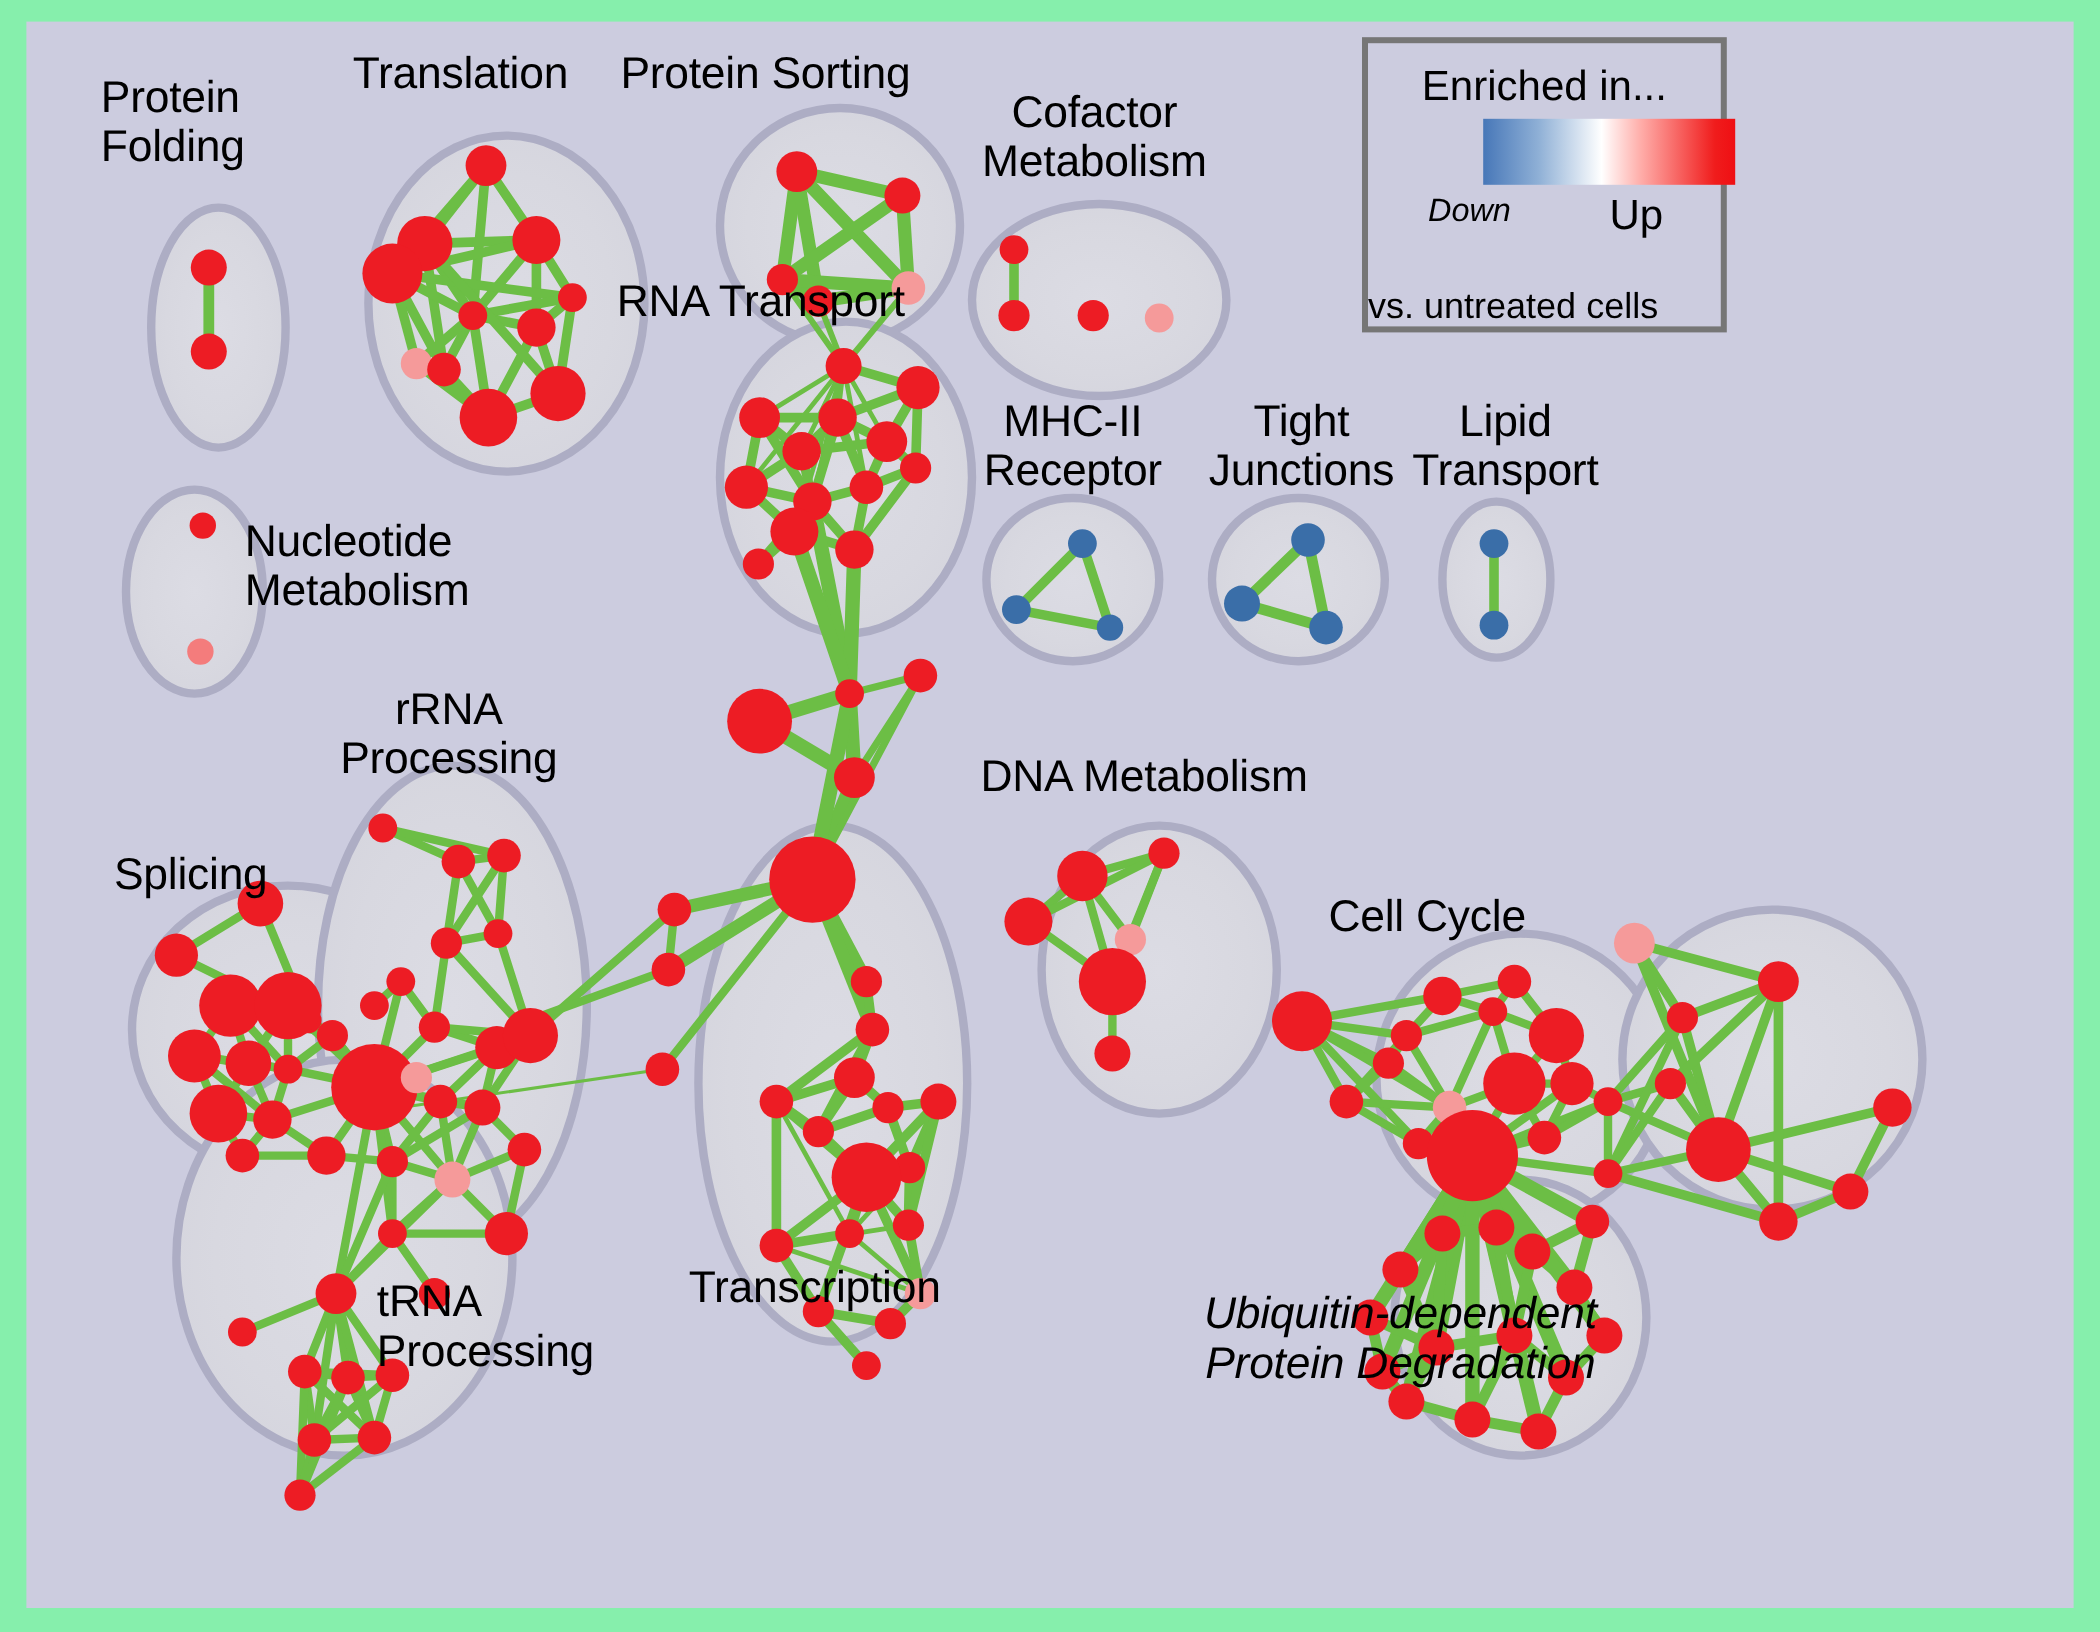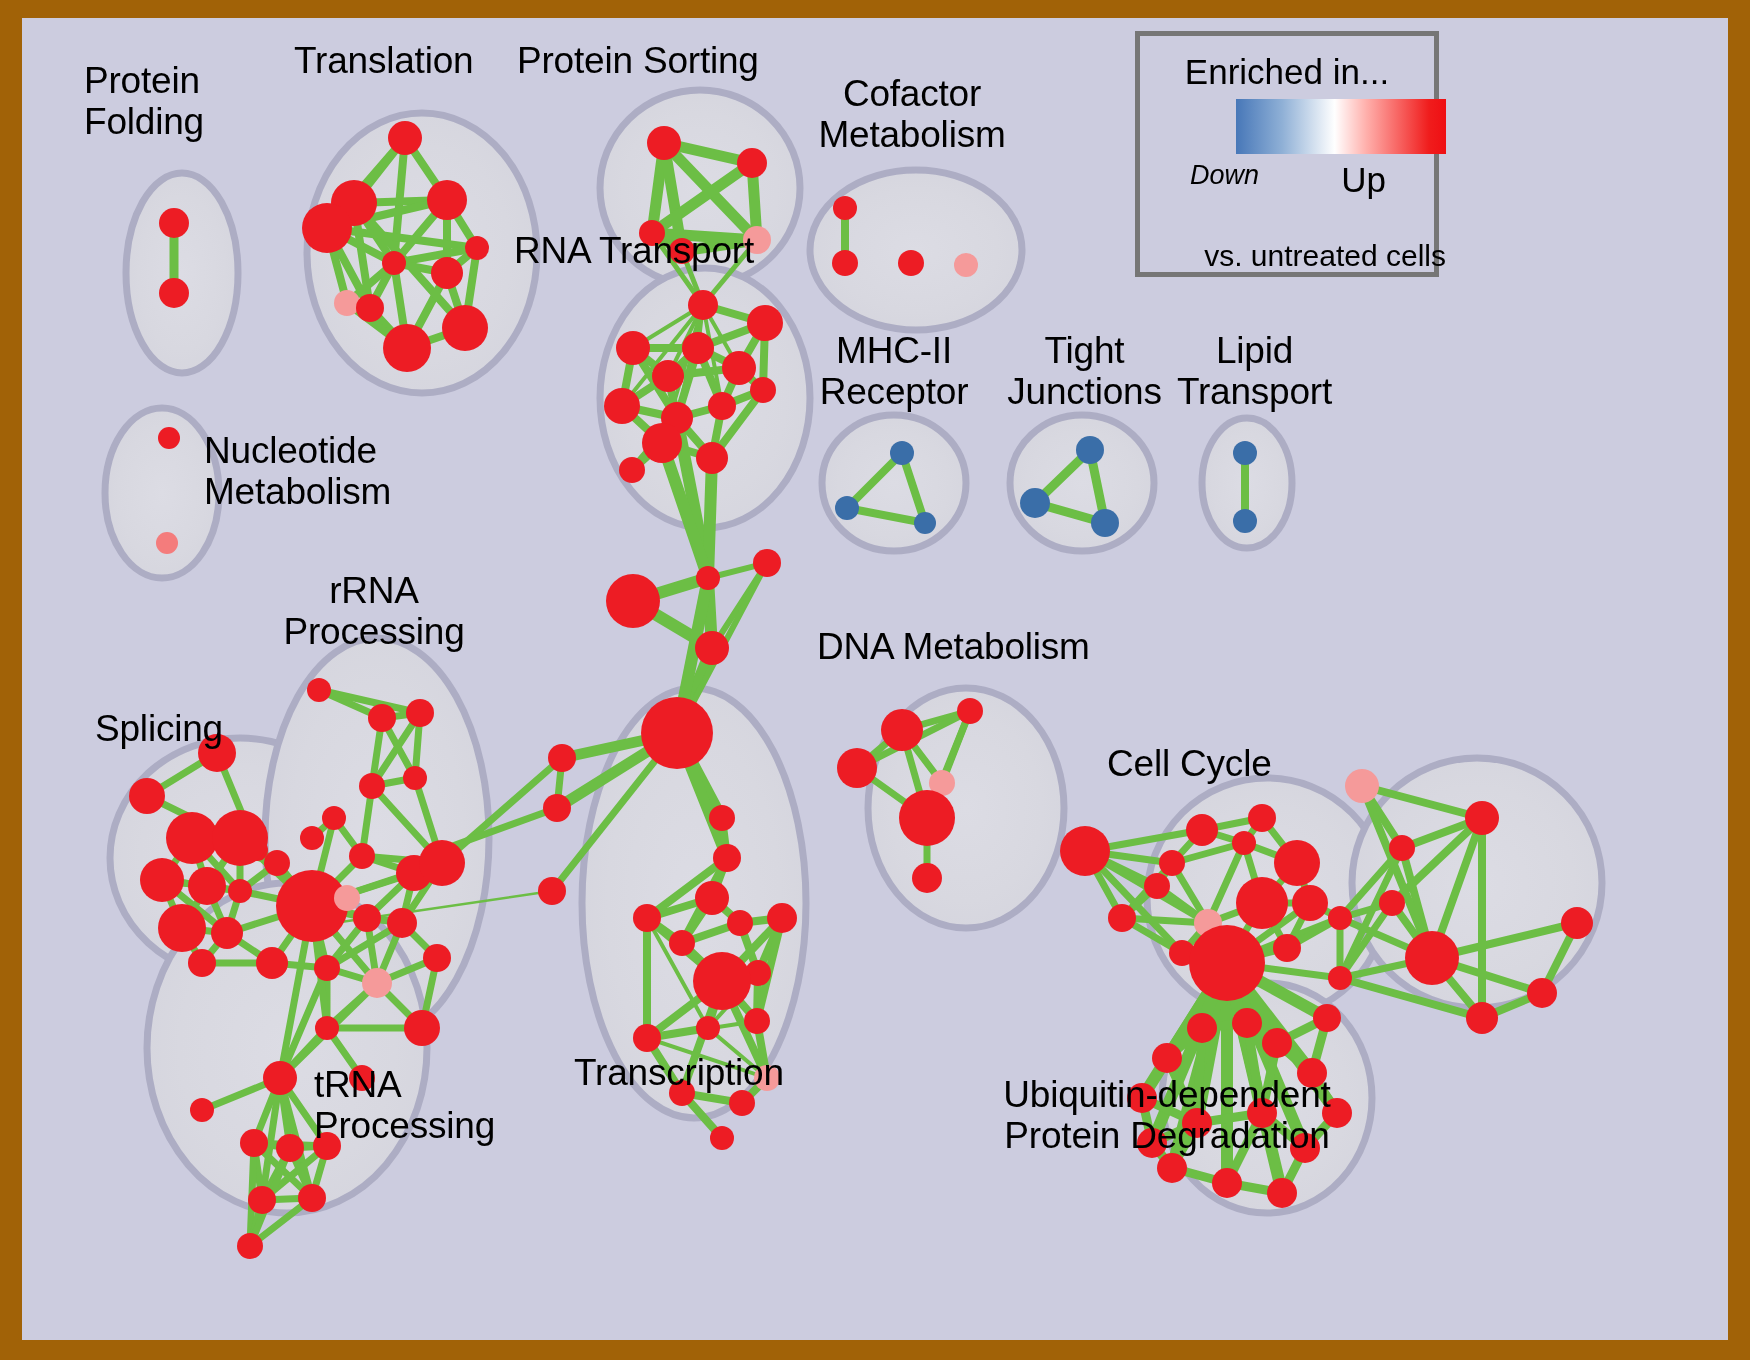--- a/index.html
+++ b/index.html
@@ -1,21 +1,21 @@
 <!DOCTYPE html>
 <html><head>
 <meta charset="utf-8">
 <title>Enrichment Map Network</title>
 <style>
   html,body{margin:0;padding:0;background:#ffffff;}
   body{font-family:"Liberation Sans", sans-serif;}
   #figure{
     position:relative;
     width:1750px;height:1360px;
-    background:#a16207;
+    background:#86efac;
     overflow:hidden;
   }
   #canvasArea{
     position:absolute;
     left:22px; top:18px;
     width:1706px; height:1322px;
     background:#ccccdf;
   }
   #net{position:absolute;left:0;top:0;width:1706px;height:1322px;}
   .clabel{
@@ -40,21 +40,21 @@
     position:absolute;left:0;top:16px;width:100%;
     text-align:center;font-size:35px;color:#000;
   }
   #legend-bar{
     position:absolute;left:96px;top:63px;width:210px;height:55px;
     background:linear-gradient(to right,#4777b8 0%,#8fb0d6 22%,#ffffff 47%,#ffb0ac 62%,#f01c1c 92%,#ef0f13 100%);
   }
   #legend-down{position:absolute;left:50px;top:124px;font-size:27px;color:#000;font-style:italic;}
   #legend-up{position:absolute;right:48px;top:124px;font-size:35px;color:#000;}
   #legend-sub1{position:absolute;left:0;top:168px;width:100%;text-align:center;font-size:30px;color:#000;}
-  #legend-sub2{position:absolute;left:12px;top:203px;width:100%;text-align:right;font-size:30px;color:#000;}
+  #legend-sub2{position:absolute;left:0;top:203px;width:100%;text-align:left;font-size:30px;color:#000;}
 </style>
 </head>
 <body>
 
 <div id="figure">
   <div id="canvasArea">
 
     <svg id="net" viewBox="0 0 1706 1322">
       <defs>
         <radialGradient id="cg" cx="50%" cy="50%" r="62%">
@@ -700,21 +700,21 @@
     <div class="clabel" style="left: 182px; top: 412px; white-space: pre;">Nucleotide
 Metabolism</div>
     <div class="clabel" style="left: 252px; top: 552px; text-align: center; width: 200px; white-space: pre;">rRNA
 Processing</div>
     <div class="clabel" style="left: 45px; top: 690px; white-space: pre; margin-left: 28px;">Splicing</div>
     <div class="clabel" style="left: 795px; top: 608px; white-space: pre;">DNA Metabolism</div>
     <div class="clabel" style="left: 1085px; top: 725px; white-space: pre;">Cell Cycle</div>
     <div class="clabel" style="left: 552px; top: 1034px; white-space: pre;">Transcription</div>
     <div class="clabel" style="left: 292px; top: 1046px; white-space: pre;">tRNA
 Processing</div>
-    <div class="clabel" style="left: 965px; top: 1056px; text-align: center; width: 360px; white-space: pre;">Ubiquitin-dependent
+    <div class="clabel" style="left: 965px; top: 1056px; text-align: center; width: 360px; white-space: pre; font-style: italic;">Ubiquitin-dependent
 Protein Degradation</div>
 
     <div id="legend">
       <div id="legend-title">Enriched in...</div>
       <div id="legend-bar"></div>
       <div id="legend-down">Down</div>
       <div id="legend-up">Up</div>
       <div id="legend-sub2">vs. untreated cells</div>
     </div>
 

